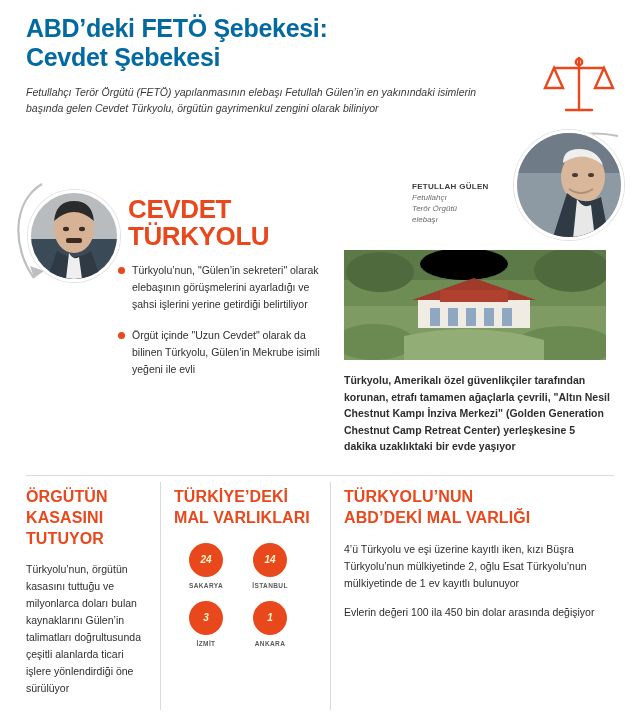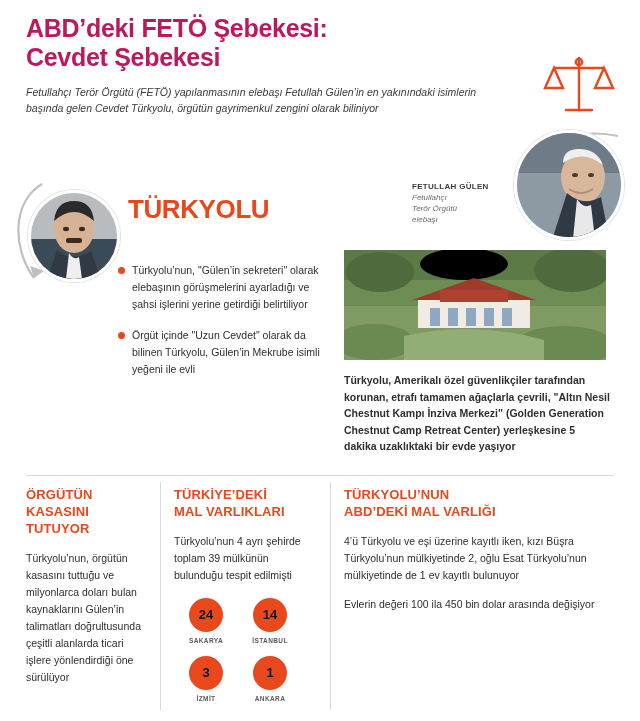--- a/index.html
+++ b/index.html
@@ -28,21 +28,21 @@
     position: absolute;
     left: 0; top: 0;
     width: 640px;
     padding: 14px 18px 10px 26px;
     box-sizing: border-box;
   }
   .title {
     font-size: 25px;
     font-weight: bold;
     line-height: 1.16;
-    color: #be185d;
+    color: #0369a1;
     letter-spacing: -0.3px;
     max-width: 470px;
     margin: 0;
   }
   .title .l2 { display: block; }
   .deck {
     margin-top: 12px;
     font-size: 10.5px;
     line-height: 1.55;
     color: #3a3a3a;
@@ -194,21 +194,21 @@
     height: 228px;
     background: #d9d9d9;
   }
 
   
   .col {
     position: absolute;
     top: 487px;
   }
   .col-head {
-    font-size: 13px;
+    font-size: 16px;
     font-weight: bold;
     color: #e8481c;
     line-height: 1.3;
     letter-spacing: 0.1px;
     text-transform: uppercase;
   }
   .col-body {
     margin-top: 12px;
     font-size: 10.5px;
     line-height: 1.62;
@@ -230,25 +230,26 @@
   .city {
     width: 64px;
     text-align: center;
     margin-bottom: 12px;
   }
   .city .circle {
     width: 34px;
     height: 34px;
     border-radius: 50%;
     background: #e8481c;
-    color: #0f172a;
-    font-size: 13px;
+    color: #fef9c3;
+    font-size: 10px;
     font-weight: bold;
     line-height: 34px;
     margin: 0 auto 5px auto;
+    font-style: italic;
   }
   .city .cname {
     font-size: 6.5px;
     font-weight: bold;
     color: #5a5a5a;
     letter-spacing: 0.4px;
   }
 </style>
 </head>
 <body>
@@ -314,20 +315,21 @@
       <path d="M23 28 q20 -18 40 0 q-2 -20 -20 -20 q-18 0 -20 20 z" fill="#2b2b2b"></path>
       <ellipse cx="35" cy="36" rx="3" ry="2.2" fill="#3a2a20"></ellipse>
       <ellipse cx="51" cy="36" rx="3" ry="2.2" fill="#3a2a20"></ellipse>
       <rect x="35" y="45" width="16" height="5" rx="2" fill="#3a2a20"></rect>
       <path d="M26 58 q17 12 34 0 l10 28 h-54 z" fill="#2f3a44"></path>
       <path d="M38 60 q5 8 10 4 l3 22 h-16 z" fill="#efefef"></path>
     </svg>
   </div>
 
   <div class="cevdet-name">
+    <span>CEVDET</span>
     <span>TÜRKYOLU</span>
   </div>
 
   <div class="bullets">
     <div class="bullet">Türkyolu’nun, "Gülen’in sekreteri" olarak elebaşının görüşmelerini ayarladığı ve şahsi işlerini yerine getirdiği belirtiliyor</div>
     <div class="bullet">Örgüt içinde "Uzun Cevdet" olarak da bilinen Türkyolu, Gülen’in Mekrube isimli yeğeni ile evli</div>
   </div>
 
   <div class="building">
     <svg viewBox="0 0 262 110" width="262" height="110">
@@ -363,21 +365,20 @@
       <span>KASASINI TUTUYOR</span>
     </div>
     <div class="col-body">Türkyolu’nun, örgütün kasasını tuttuğu ve milyonlarca doları bulan kaynaklarını Gülen’in talimatları doğrultusunda çeşitli alanlarda ticari işlere yönlendirdiği öne sürülüyor</div>
   </div>
 
   <div class="col" id="col2">
     <div class="col-head">
       <span>TÜRKİYE’DEKİ</span><br>
       <span>MAL VARLIKLARI</span>
     </div>
-    <div class="col-body">Türkyolu’nun 4 ayrı şehirde toplam 39 mülkünün bulunduğu tespit edilmişti</div>
     <div class="cities">
       <div class="city">
         <div class="circle">24</div>
         <div class="cname">SAKARYA</div>
       </div>
       <div class="city">
         <div class="circle">14</div>
         <div class="cname">İSTANBUL</div>
       </div>
       <div class="city">

